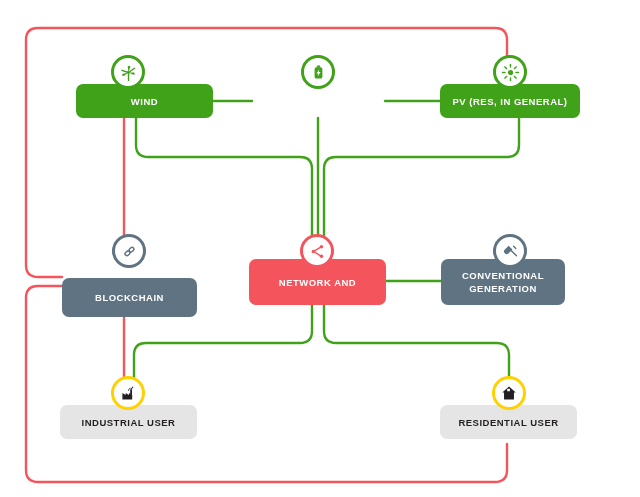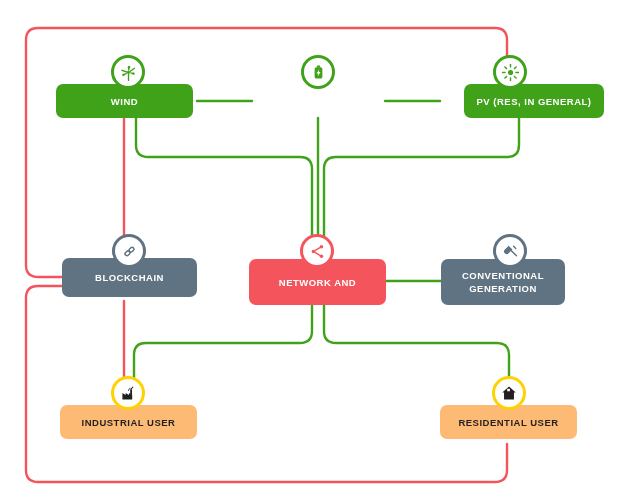--- a/index.html
+++ b/index.html
@@ -18,21 +18,21 @@
   .node .lbl{
     font-size:9.5px;font-weight:bold;letter-spacing:.5px;line-height:13px;
     padding:0 6px;text-transform:uppercase;user-select:none;
   }
   .green-node{background:#3FA218;}
   .green-node .lbl{color:#ffffff;}
   .red-node{background:#F4555C;}
   .red-node .lbl{color:#ffffff;}
   .gray-node{background:#5F7382;}
   .gray-node .lbl{color:#ffffff;}
-  .yellow-node{background:#fdba74;}
+  .yellow-node{background:#e5e5e5;}
   .yellow-node .lbl{color:#231f20;}
 
   .badge{
     position:absolute;width:34px;height:34px;border-radius:50%;
     background:#ffffff;box-sizing:border-box;
     display:flex;align-items:center;justify-content:center;
     z-index:9;
   }
   .badge svg{display:block;}
   .badge.green-b{border:3px solid #3FA218;}
@@ -67,21 +67,21 @@
       <path d="M 519 118 L 519 145 Q 519 157 507 157 L 336 157 Q 324 157 324 169 L 324 240" stroke="#3FA218" stroke-width="2.4"></path>
 
       <path d="M 386 281 L 441 281" stroke="#3FA218" stroke-width="2.4"></path>
 
       <path d="M 312 305 L 312 331 Q 312 343 300 343 L 146 343 Q 134 343 134 355 L 134 405" stroke="#3FA218" stroke-width="2.4"></path>
 
       <path d="M 324 305 L 324 331 Q 324 343 336 343 L 497 343 Q 509 343 509 355 L 509 405" stroke="#3FA218" stroke-width="2.4"></path>
     </g>
   </svg>
 
-  <div class="node green-node" style="left:56px;top:84px;width:137px;height:34px;">
+  <div class="node green-node" style="left:76px;top:84px;width:137px;height:34px;">
     <span class="lbl">WIND</span>
   </div>
   <div class="badge green-b" style="left:111px;top:55px;">
     <svg width="19" height="19" viewBox="0 0 24 24" fill="none" stroke="#3FA218" stroke-width="1.7" stroke-linecap="round">
       <line x1="12" y1="12" x2="12" y2="22"></line>
       <line x1="12" y1="12" x2="3.6" y2="9.2"></line>
       <line x1="12" y1="12" x2="19.6" y2="6.6"></line>
       <circle cx="12" cy="12" r="1.6" fill="#3FA218" stroke="none"></circle>
       <path d="M12 12 L14.4 4.2 Q12.6 2.6 11 4.4 Z" fill="#3FA218" stroke="none"></path>
       <path d="M12 12 L4.2 14 Q3.2 16 5.4 16.8 Z" fill="#3FA218" stroke="none"></path>
@@ -90,38 +90,38 @@
   </div>
 
   <div class="badge green-b" style="left:301px;top:55px;">
     <svg width="17" height="17" viewBox="0 0 24 24">
       <rect x="6.5" y="4.5" width="11" height="16" rx="2.6" fill="#3FA218"></rect>
       <rect x="9.6" y="2.2" width="4.8" height="2.6" rx="1" fill="#3FA218"></rect>
       <path d="M13.2 7.4 L9.2 13.3 h2.6 l-1 4.2 4.1-6.1 h-2.6 z" fill="#ffffff"></path>
     </svg>
   </div>
 
-  <div class="node green-node" style="left:440px;top:84px;width:140px;height:34px;margin-left:24px;">
+  <div class="node green-node" style="left:440px;top:84px;width:140px;height:34px;">
     <span class="lbl">PV (RES, IN GENERAL)</span>
   </div>
   <div class="badge green-b" style="left:493px;top:55px;">
     <svg width="19" height="19" viewBox="0 0 24 24" stroke="#3FA218" stroke-width="1.8" stroke-linecap="round">
       <circle cx="12" cy="12" r="3.3" fill="#3FA218" stroke="none"></circle>
       <line x1="12" y1="1.9" x2="12" y2="5.1"></line>
       <line x1="12" y1="18.9" x2="12" y2="22.1"></line>
       <line x1="1.9" y1="12" x2="5.1" y2="12"></line>
       <line x1="18.9" y1="12" x2="22.1" y2="12"></line>
       <line x1="4.9" y1="4.9" x2="7.1" y2="7.1"></line>
       <line x1="16.9" y1="16.9" x2="19.1" y2="19.1"></line>
       <line x1="4.9" y1="19.1" x2="7.1" y2="16.9"></line>
       <line x1="16.9" y1="7.1" x2="19.1" y2="4.9"></line>
     </svg>
   </div>
 
-  <div class="node gray-node" style="left:62px;top:258px;width:135px;height:39px;text-align:right;">
+  <div class="node gray-node" style="left:62px;top:278px;width:135px;height:39px;text-align:right;">
     <span class="lbl">BLOCKCHAIN</span>
   </div>
   <div class="badge gray-b" style="left:112px;top:234px;">
     <svg width="17" height="17" viewBox="0 0 24 24" fill="none" stroke="#5F7382" stroke-width="2.1" stroke-linecap="round">
       <g transform="rotate(-42 12 12)">
         <rect x="4.4" y="9.4" width="7.4" height="5.2" rx="2.6"></rect>
         <rect x="12.2" y="9.4" width="7.4" height="5.2" rx="2.6"></rect>
       </g>
     </svg>
   </div>

